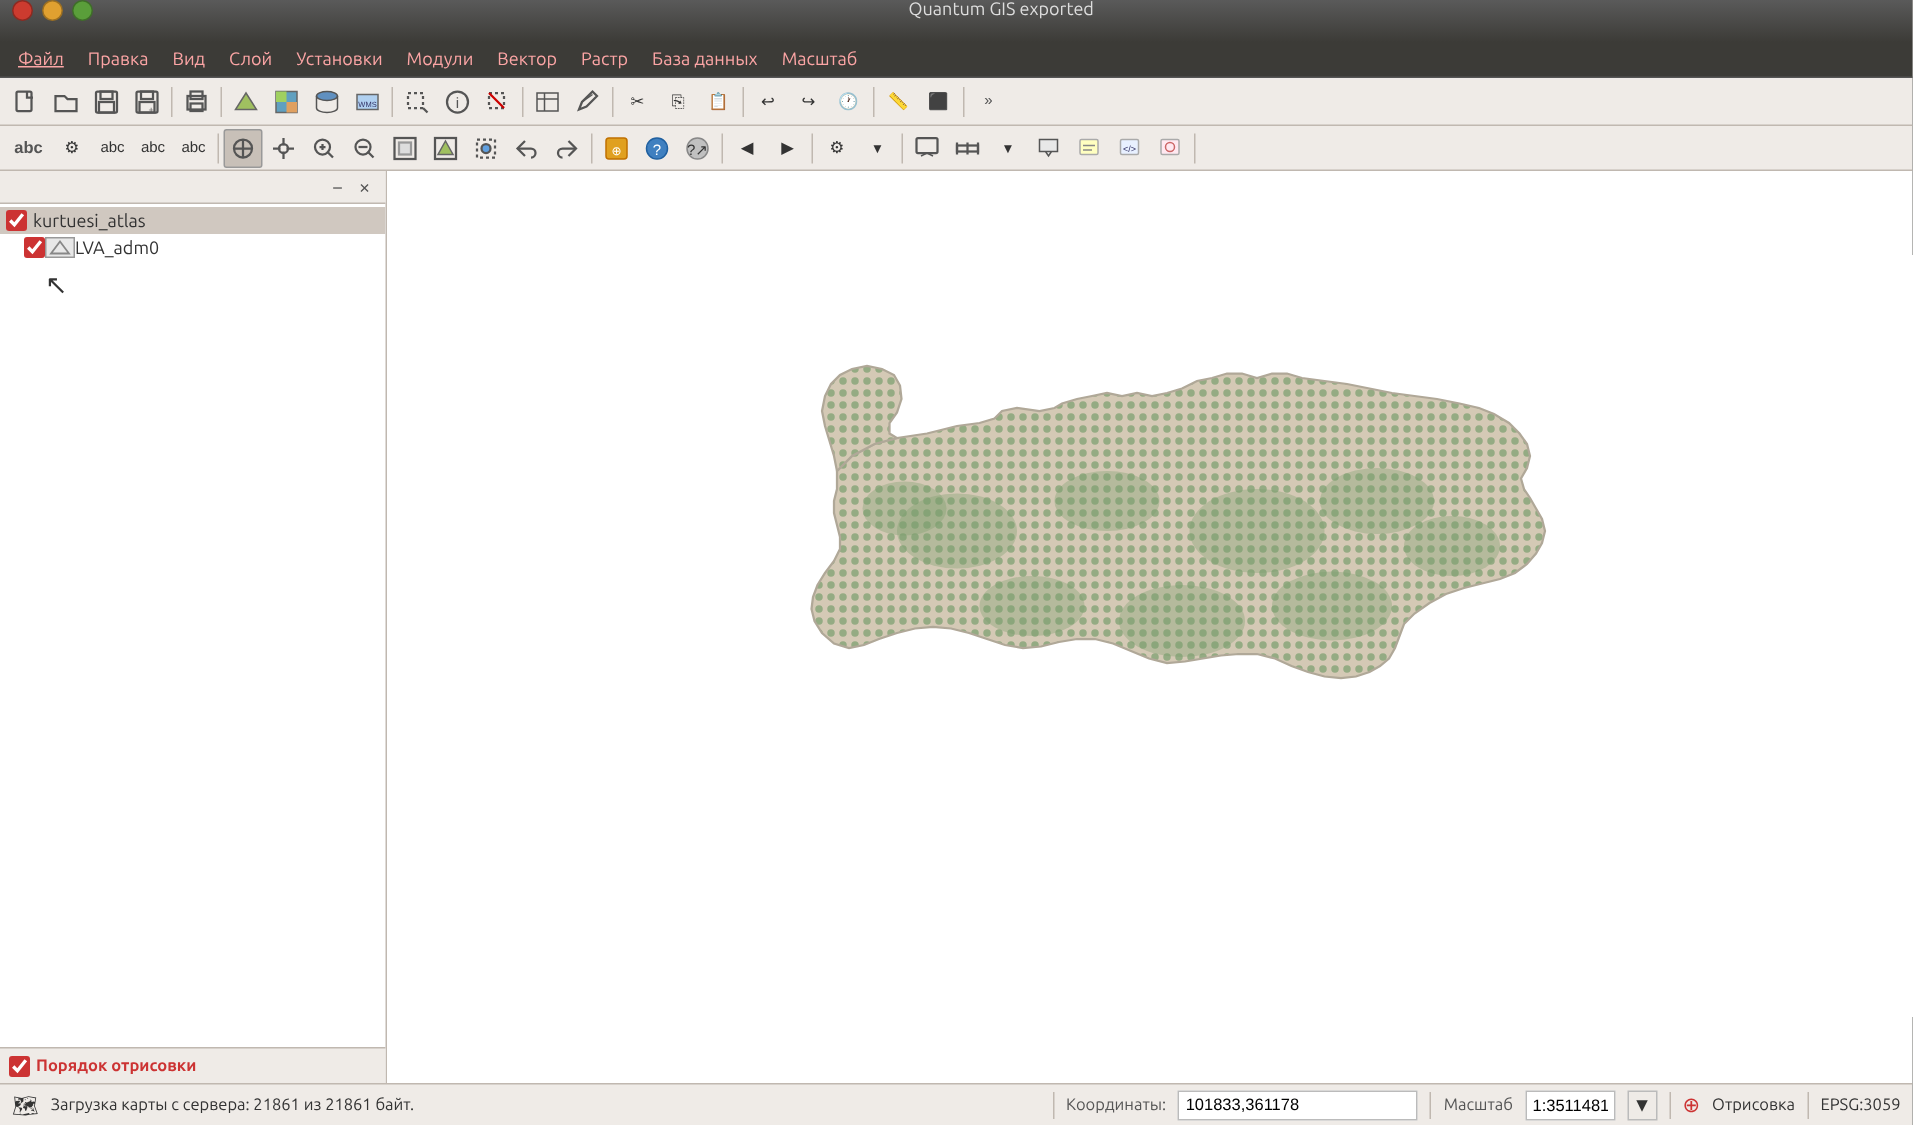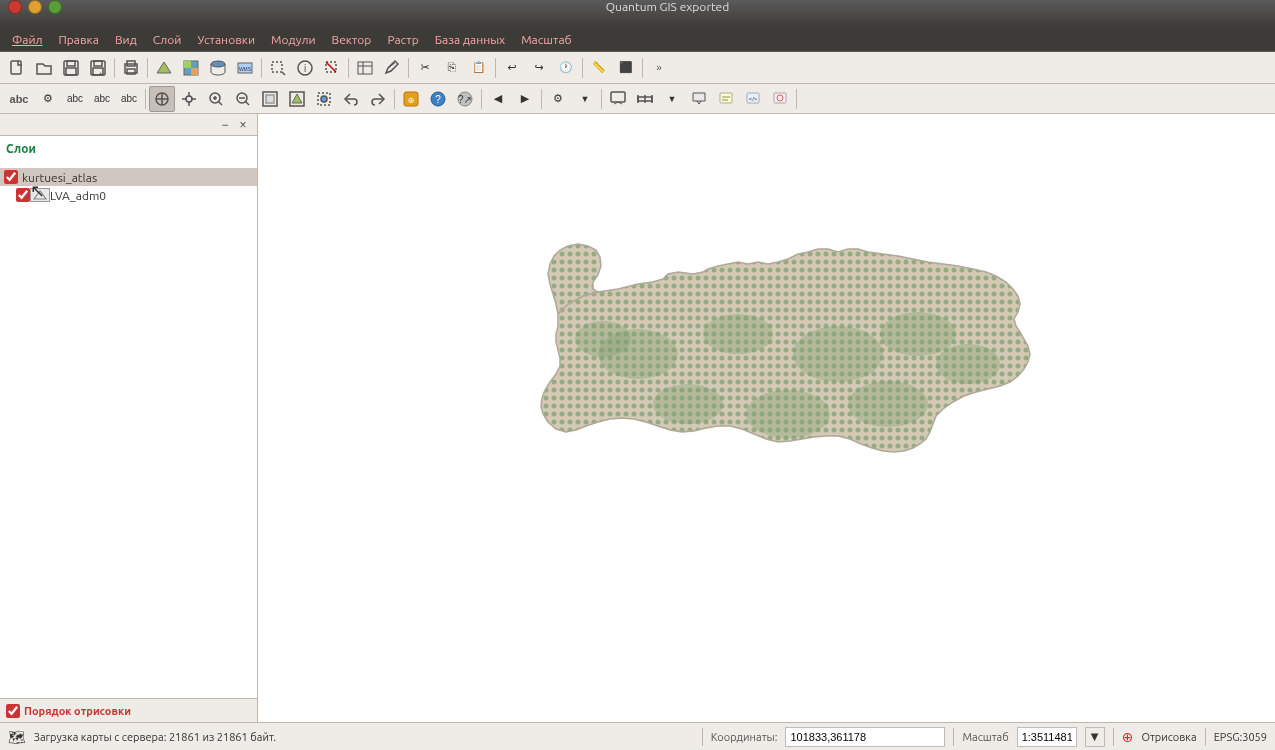--- a/index.html
+++ b/index.html
@@ -117,21 +117,21 @@
     #layers-title { font-size: 12px; color: #15803d; font-weight: bold; margin-top: 47px; }
     .layers-header-btn {
       width: 16px; height: 16px;
       background: transparent;
       border: none;
       cursor: pointer;
       color: #555;
       font-size: 12px;
       display: flex; align-items: center; justify-content: center;
     }
-    #layers-content { flex: 1; overflow-y: auto; padding: 2px 0; margin-top: 30px; }
+    #layers-content { flex: 1; overflow-y: auto; padding: 2px 0; }
     .layer-group {
       padding: 2px 4px;
       display: flex;
       align-items: center;
       gap: 4px;
       background: #d0c8c0;
       font-size: 12px;
       color: #333;
     }
     .layer-item {

